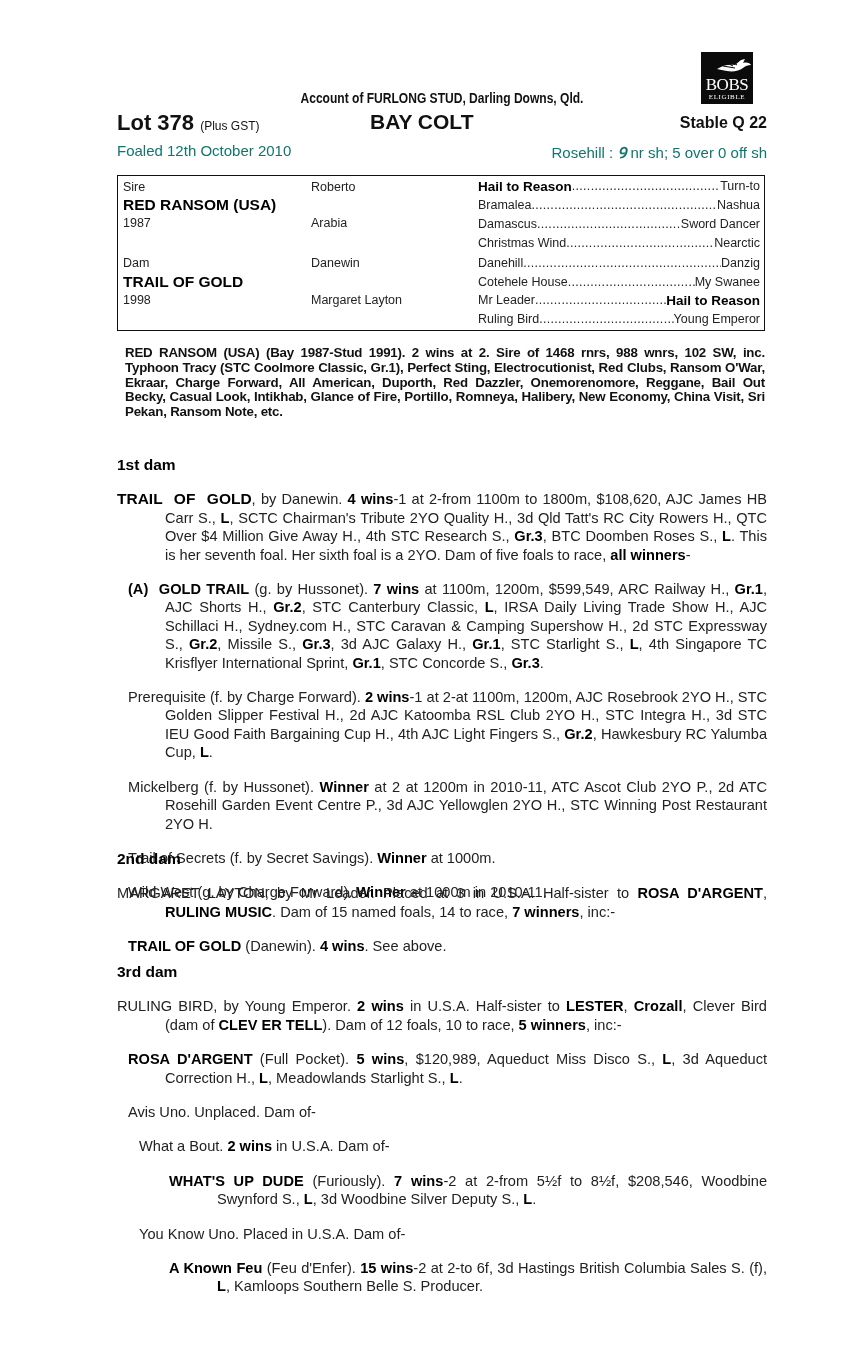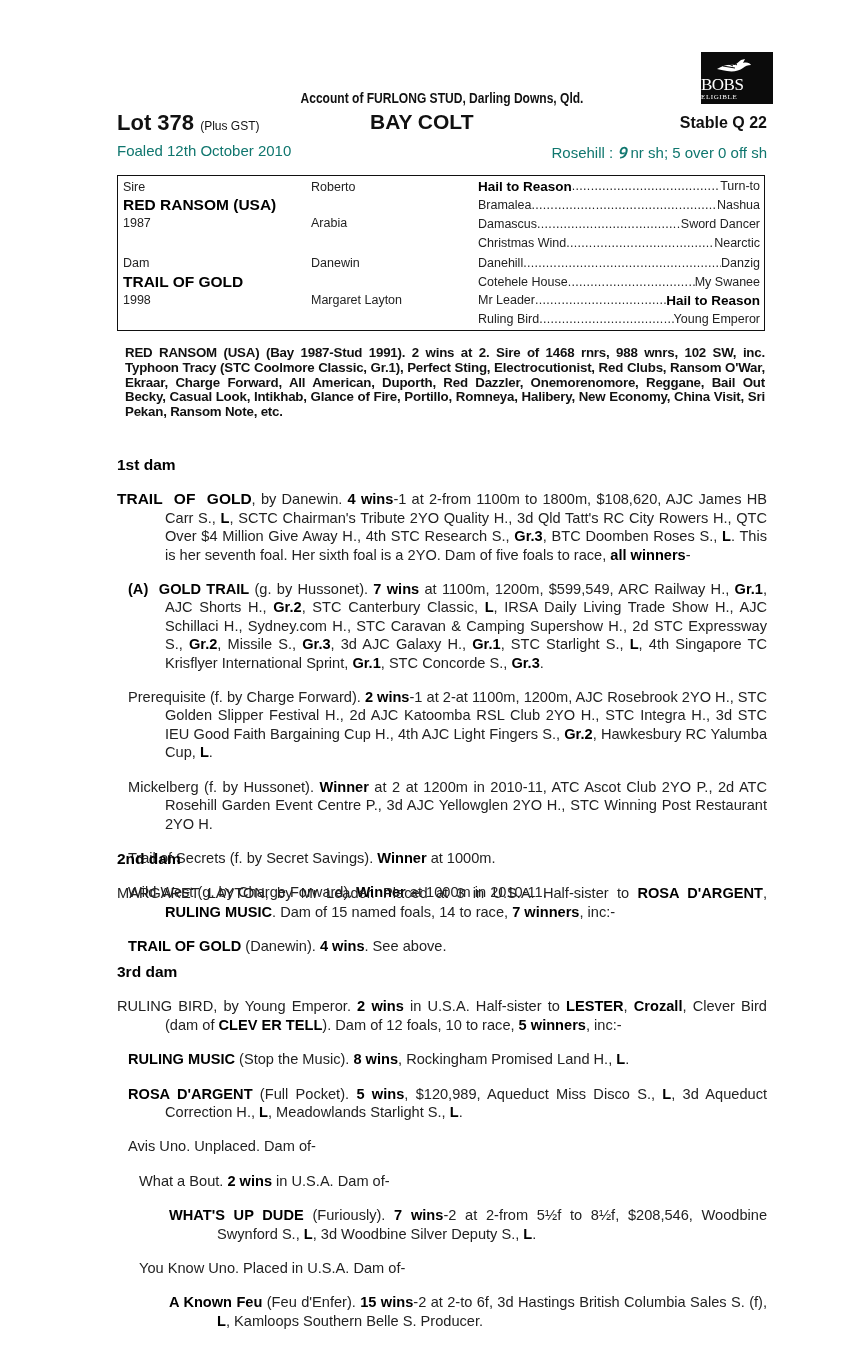--- a/index.html
+++ b/index.html
@@ -7,22 +7,22 @@
       width: 860px; height: 1356px; position: relative; overflow: hidden;
       font-family: "Liberation Sans", sans-serif; color: #111;
     }
     .page { position: absolute; left: 117px; top: 52px; width: 650px; }
     .hdr-account {
       position: absolute; left: 0; top: 38px; width: 650px; text-align: center;
       font-family: "Liberation Sans", sans-serif; font-weight: bold; font-size: 14px;
       transform: scaleX(0.86); transform-origin: 50% 0; letter-spacing: 0;
     }
     .logo {
-      position: absolute; left: 584px; top: 0; width: 72px; height: 52px;
-      background: #0b0b0b; color: #fff; 
+      position: absolute; left: 584px; top: 0; width: 52px; height: 52px;
+      background: #0b0b0b; color: #fff; text-align: center;
     }
     .logo svg { position: absolute; left: 14px; top: 4px; }
     .logo .bobs { position: absolute; left: 0; right: 0; top: 23px; font-family: "Liberation Serif", serif; font-size: 17px; letter-spacing: -0.5px; }
     .logo .elig { position: absolute; left: 0; right: 0; top: 41px; font-family: "Liberation Serif", serif; font-size: 7px; letter-spacing: 0.6px; }
     .lot-row { position: absolute; left: 0; top: 58px; width: 650px; height: 26px; }
     .lot { position: absolute; left: 0; top: 0; font-weight: bold; font-size: 22px; }
     .lot .gst { font-weight: normal; font-size: 12px; }
     .colt { position: absolute; left: 253px; top: 0; font-weight: bold; font-size: 21px; }
     .stable { position: absolute; right: 0; top: 4px; font-weight: bold; font-size: 16px; }
     .foal-row { position: absolute; left: 0; top: 90px; width: 650px; font-size: 15px; color: #0f766e; }
@@ -157,21 +157,20 @@
 
   <div class="sec" style="top:798px">
     <h3>2nd dam</h3>
     <div class="p i0">MARGARET LAYTON, by Mr Leader. Placed at 3 in U.S.A. Half-sister to <b>ROSA D'ARGENT</b>, <b>RULING MUSIC</b>. Dam of 15 named foals, 14 to race, <b>7 winners</b>, inc:-</div>
     <div class="p i2 na"><b>TRAIL OF GOLD</b> (Danewin). <b>4 wins</b>. See above.</div>
   </div>
 
   <div class="sec" style="top:911px">
     <h3>3rd dam</h3>
     <div class="p i0">RULING BIRD, by Young Emperor. <b>2 wins</b> in U.S.A. Half-sister to <b>LESTER</b>, <b>Crozall</b>, Clever Bird (dam of <b>CLEV ER TELL</b>). Dam of 12 foals, 10 to race, <b>5 winners</b>, inc:-</div>
-    <div class="p i2 na"><b>RULING MUSIC</b> (Stop the Music). <b>8 wins</b>, Rockingham Promised Land H., <b>L</b>.</div>
     <div class="p i2"><b>ROSA D'ARGENT</b> (Full Pocket). <b>5 wins</b>, $120,989, Aqueduct Miss Disco S., <b>L</b>, 3d Aqueduct Correction H., <b>L</b>, Meadowlands Starlight S., <b>L</b>.</div>
     <div class="p i2 na">Avis Uno. Unplaced. Dam of-</div>
     <div class="p i3 na">What a Bout. <b>2 wins</b> in U.S.A. Dam of-</div>
     <div class="p i4"><b>WHAT'S UP DUDE</b> (Furiously). <b>7 wins</b>-2 at 2-from 5½f to 8½f, $208,546, Woodbine Swynford S., <b>L</b>, 3d Woodbine Silver Deputy S., <b>L</b>.</div>
     <div class="p i3 na">You Know Uno. Placed in U.S.A. Dam of-</div>
     <div class="p i4"><b>A Known Feu</b> (Feu d'Enfer). <b>15 wins</b>-2 at 2-to 6f, 3d Hastings British Columbia Sales S. (f), <b>L</b>, Kamloops Southern Belle S. Producer.</div>
   </div>
 
 </div>
 

